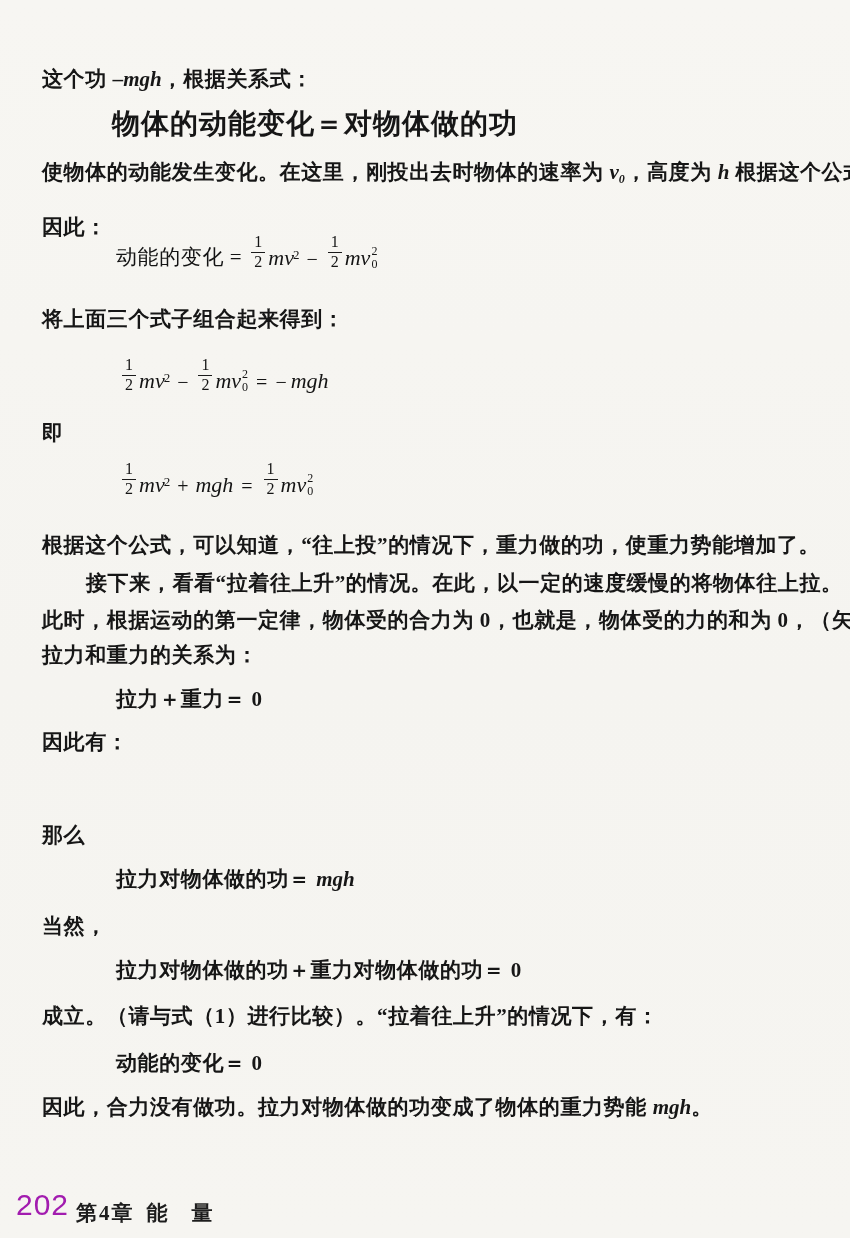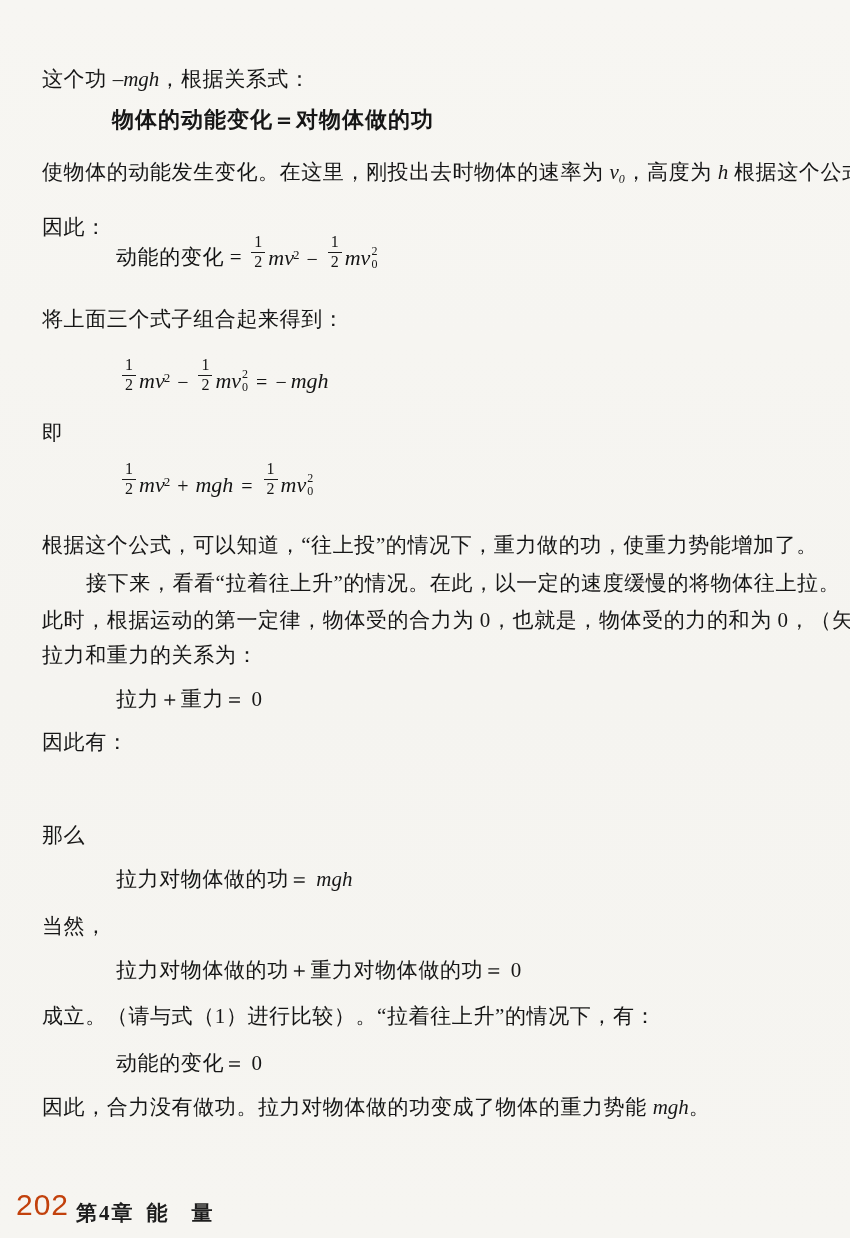--- a/index.html
+++ b/index.html
@@ -13,22 +13,23 @@
     overflow:hidden;
   }
   .page{position:absolute;inset:0;}
   .p{
     position:absolute;
     font-size:21px;
     line-height:1.3;
     white-space:nowrap;
     letter-spacing:0.6px;
     color:#161616;
-  }
-  .emph{font-weight:700;font-size:22px;letter-spacing:1px;}
+    font-weight:bold;
+  }
+  .emph{font-weight:700;font-size:28px;letter-spacing:1px;}
   .mi{font-style:italic;font-family:"Liberation Serif","DejaVu Serif",serif;letter-spacing:0;}
   .isub{font-size:12px;vertical-align:-4px;font-style:italic;}
   
   .eq{
     position:absolute;
     display:flex;
     align-items:flex-end;
     font-size:22px;
     white-space:nowrap;
     color:#141414;
@@ -58,21 +59,21 @@
   }
   .op{margin:0 7px;font-style:normal;font-size:20px;}
   .eqs{margin:0 8px;font-style:normal;font-size:20px;}
   
   .footer-num{
     position:absolute;
     left:16px;top:1188px;
     font-family:"Liberation Sans","DejaVu Sans",sans-serif;
     font-size:30px;
     letter-spacing:1px;
-    color:#c2410c;
+    color:#a21caf;
   }
   .footer-chapter{
     position:absolute;
     left:76px;top:1199px;
     display:flex;
     align-items:baseline;
     font-size:21px;
     font-weight:700;
     color:#1d1d1d;
     letter-spacing:2px;

